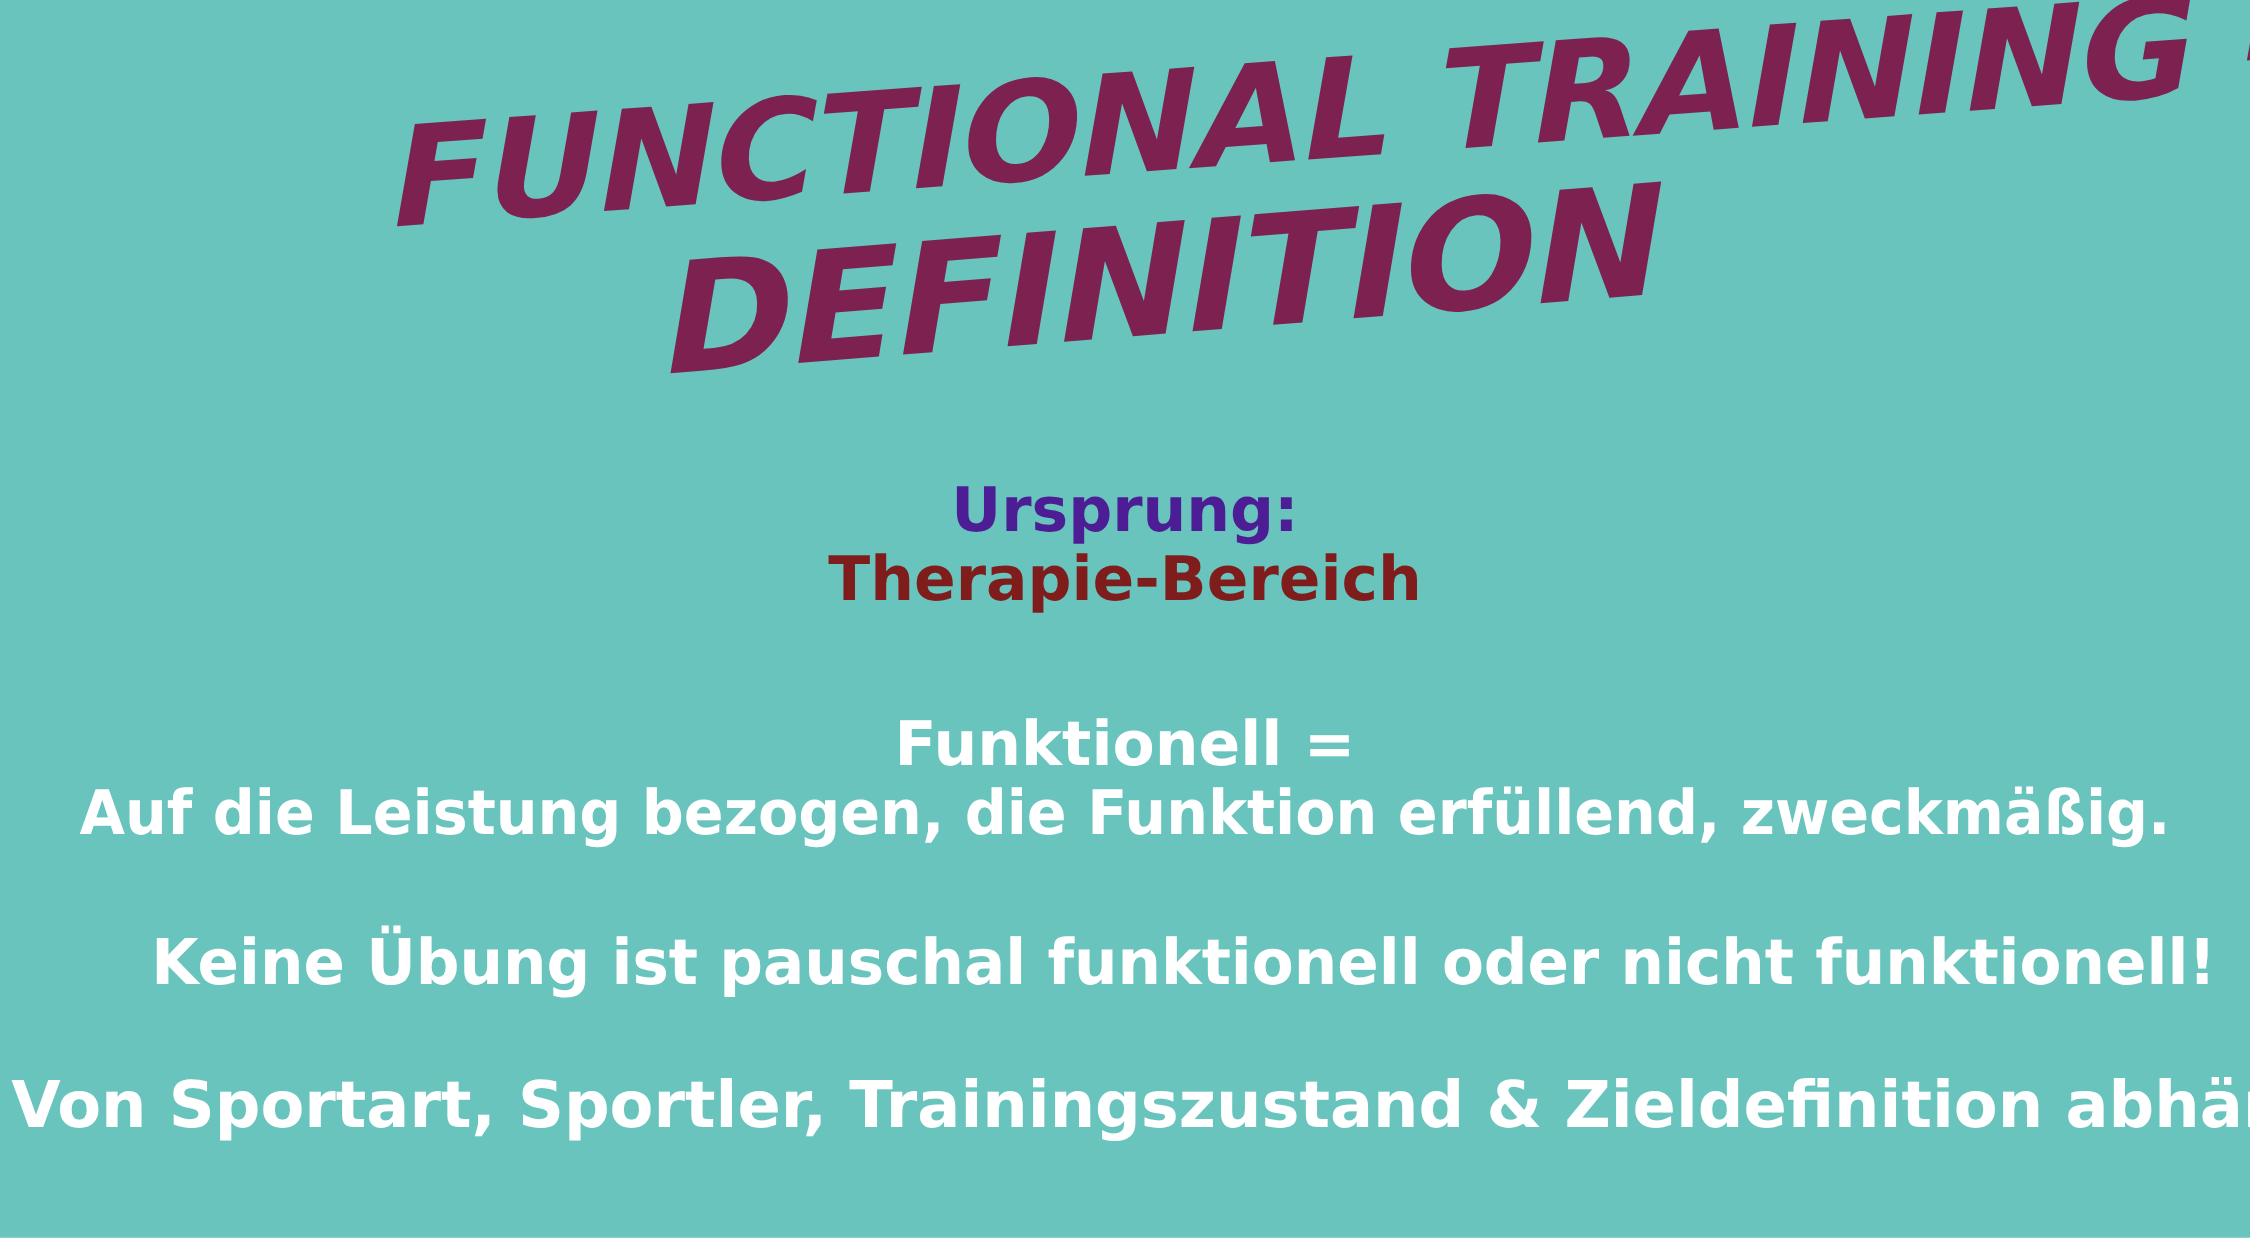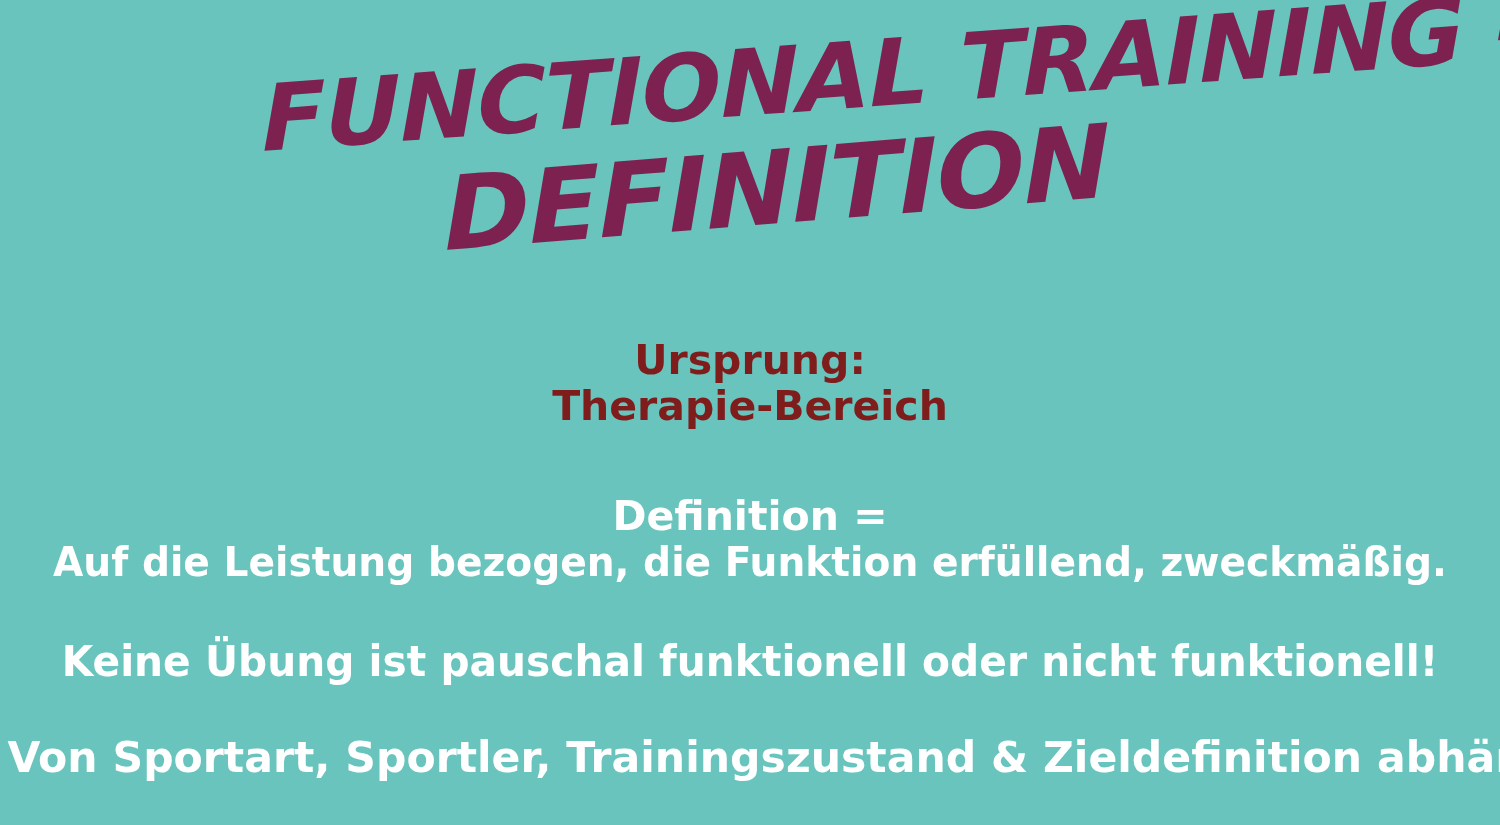--- a/index.html
+++ b/index.html
@@ -110,20 +110,21 @@
     font-size: 41px;
   }
   .block-functional .line-def {
     font-size: 41px;
     transform: scaleX(0.955);
   }
 
   
   .block-statement {
     margin-bottom: 48px;
+    text-align: right;
   }
   .block-statement .line {
     font-size: 42px;
     transform: scaleX(0.97);
   }
 
   
   .block-dependency .line {
     font-size: 43px;
     transform: scaleX(0.99);
@@ -139,26 +140,26 @@
       <span class="brush">Functional Training -</span>
     </div>
     <div class="headline-line headline-line-2" style="color: rgb(124, 33, 80);">
       <span class="brush">Definition</span>
     </div>
   </div>
 
   <div class="body-copy">
 
     <div class="para block-origin">
-      <span class="line" style="color: #7f1d1d; margin-top: 20px;">Ursprung:</span>
+      <span class="line" style="color: #4c1d95;">Ursprung:</span>
       <span class="line" style="color: #7f1d1d;">Therapie-Bereich</span>
     </div>
 
     <div class="para block-functional">
-      <span class="line line-label" style="color: rgb(255, 255, 255);">Definition =</span>
+      <span class="line line-label" style="color: rgb(255, 255, 255);">Funktionell =</span>
       <span class="line line-def" style="color: rgb(255, 255, 255);">Auf die Leistung bezogen, die Funktion erfüllend, zweckmäßig.</span>
     </div>
 
     <div class="para block-statement">
       <span class="line" style="color: rgb(255, 255, 255);">Keine Übung ist pauschal funktionell oder nicht funktionell!</span>
     </div>
 
     <div class="para block-dependency">
       <span class="line" style="color: rgb(255, 255, 255);">Von Sportart, Sportler, Trainingszustand &amp; Zieldefinition abhängig!</span>
     </div>

